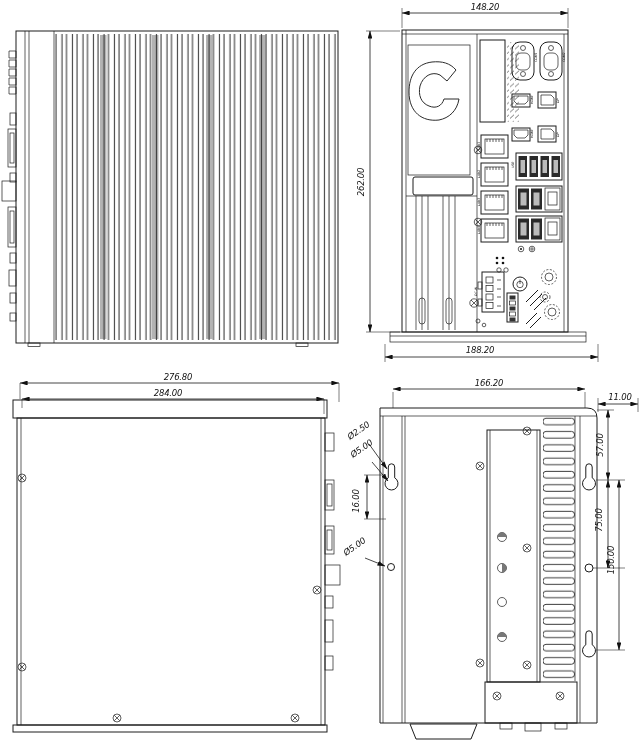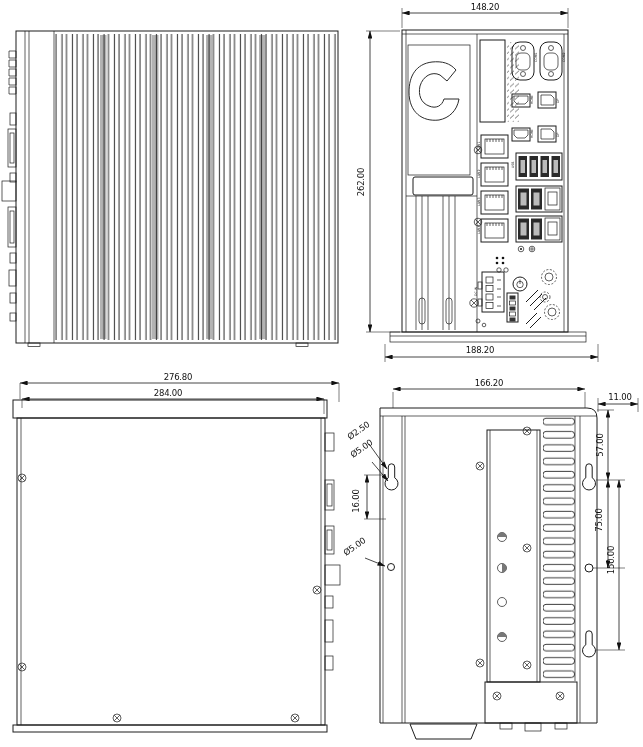--- a/index.html
+++ b/index.html
@@ -1,17 +1,17 @@
 <!DOCTYPE html>
 <html><head>
 <meta charset="utf-8">
 <style>
   html,body{margin:0;padding:0;background:#fff;}
   .canvas{position:relative;width:643px;height:747px;background:#fff;overflow:hidden;
-          font-family:"DejaVu Sans",sans-serif;}
+          font-family:"DejaVu Sans",sans-serif;font-style:italic;}
   svg{position:absolute;overflow:visible;}
   .ln{stroke:#1c1c1c;stroke-width:1;fill:none;}
   .tn{stroke:#1c1c1c;stroke-width:.7;fill:none;}
   .dim{stroke:#161616;stroke-width:.8;fill:none;}
   .ext{stroke:#2a2a2a;stroke-width:.6;fill:none;}
   text.dt{fill:#111;font-size:8.5px;letter-spacing:-.2px;}
   text.pl{fill:#111;font-size:3.2px;}
 </style>
 </head>
 <body>

